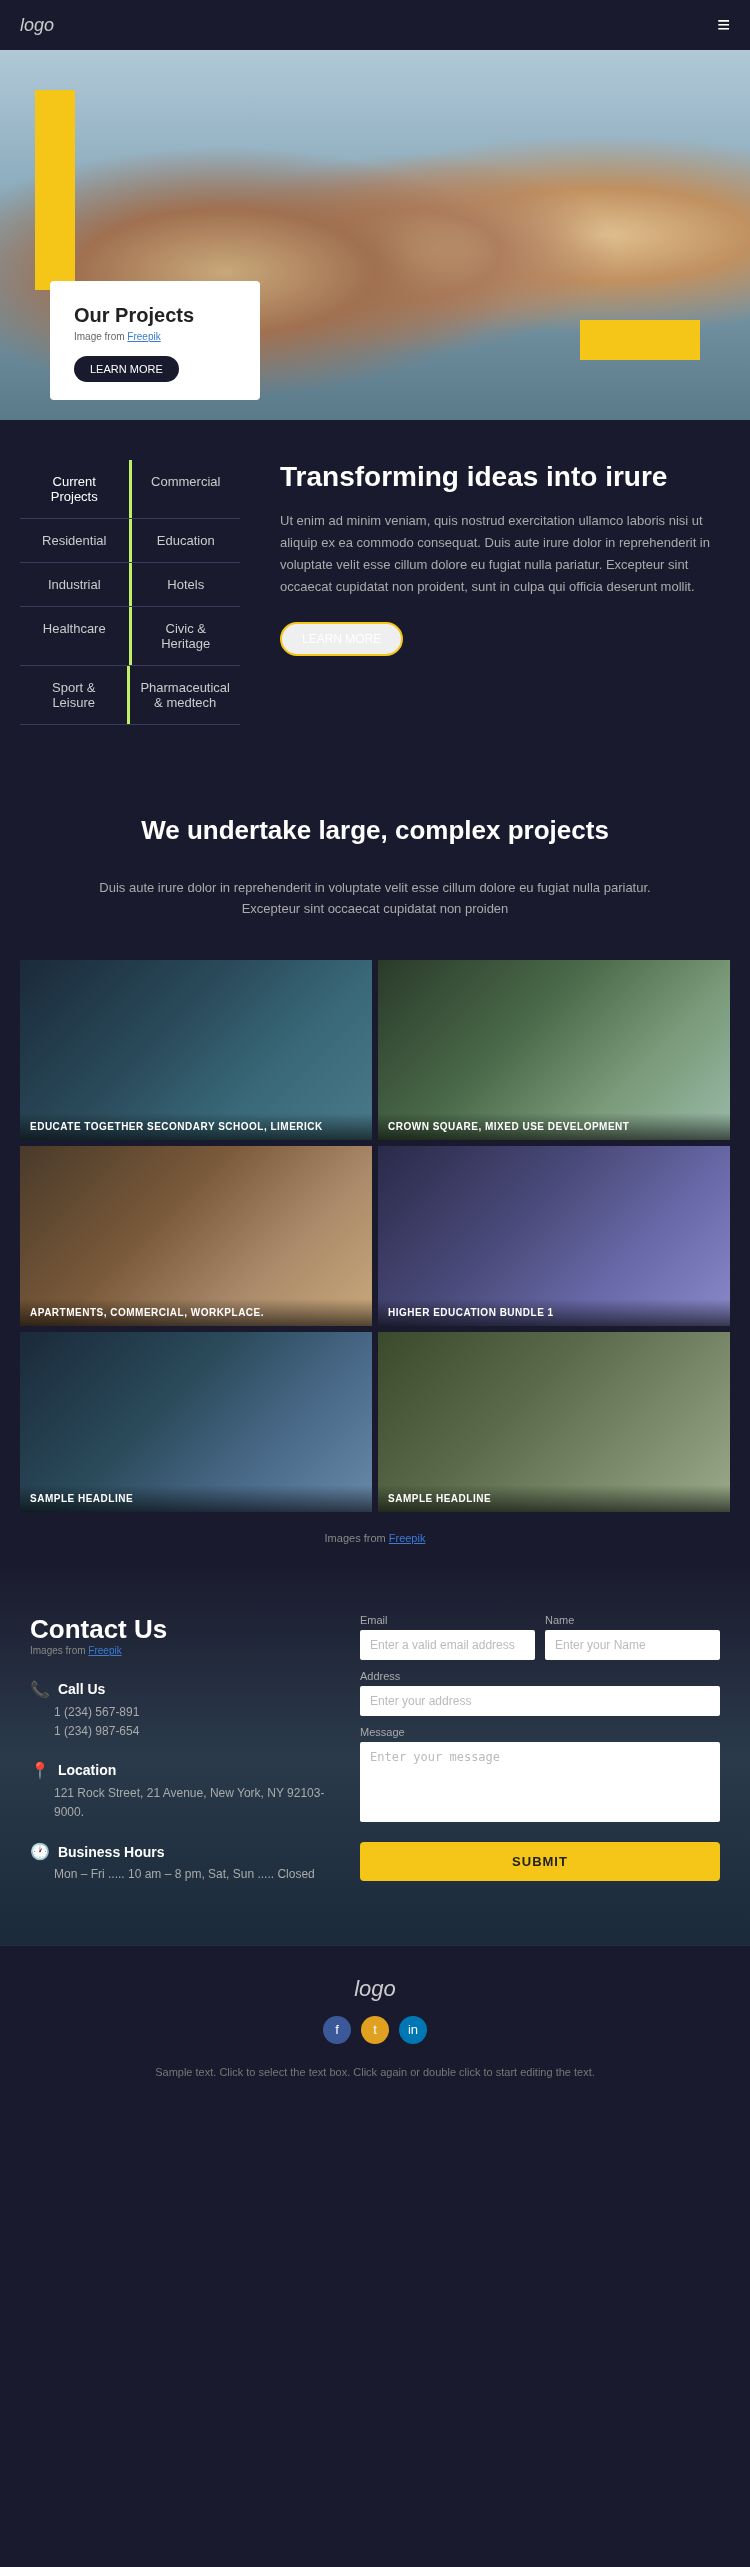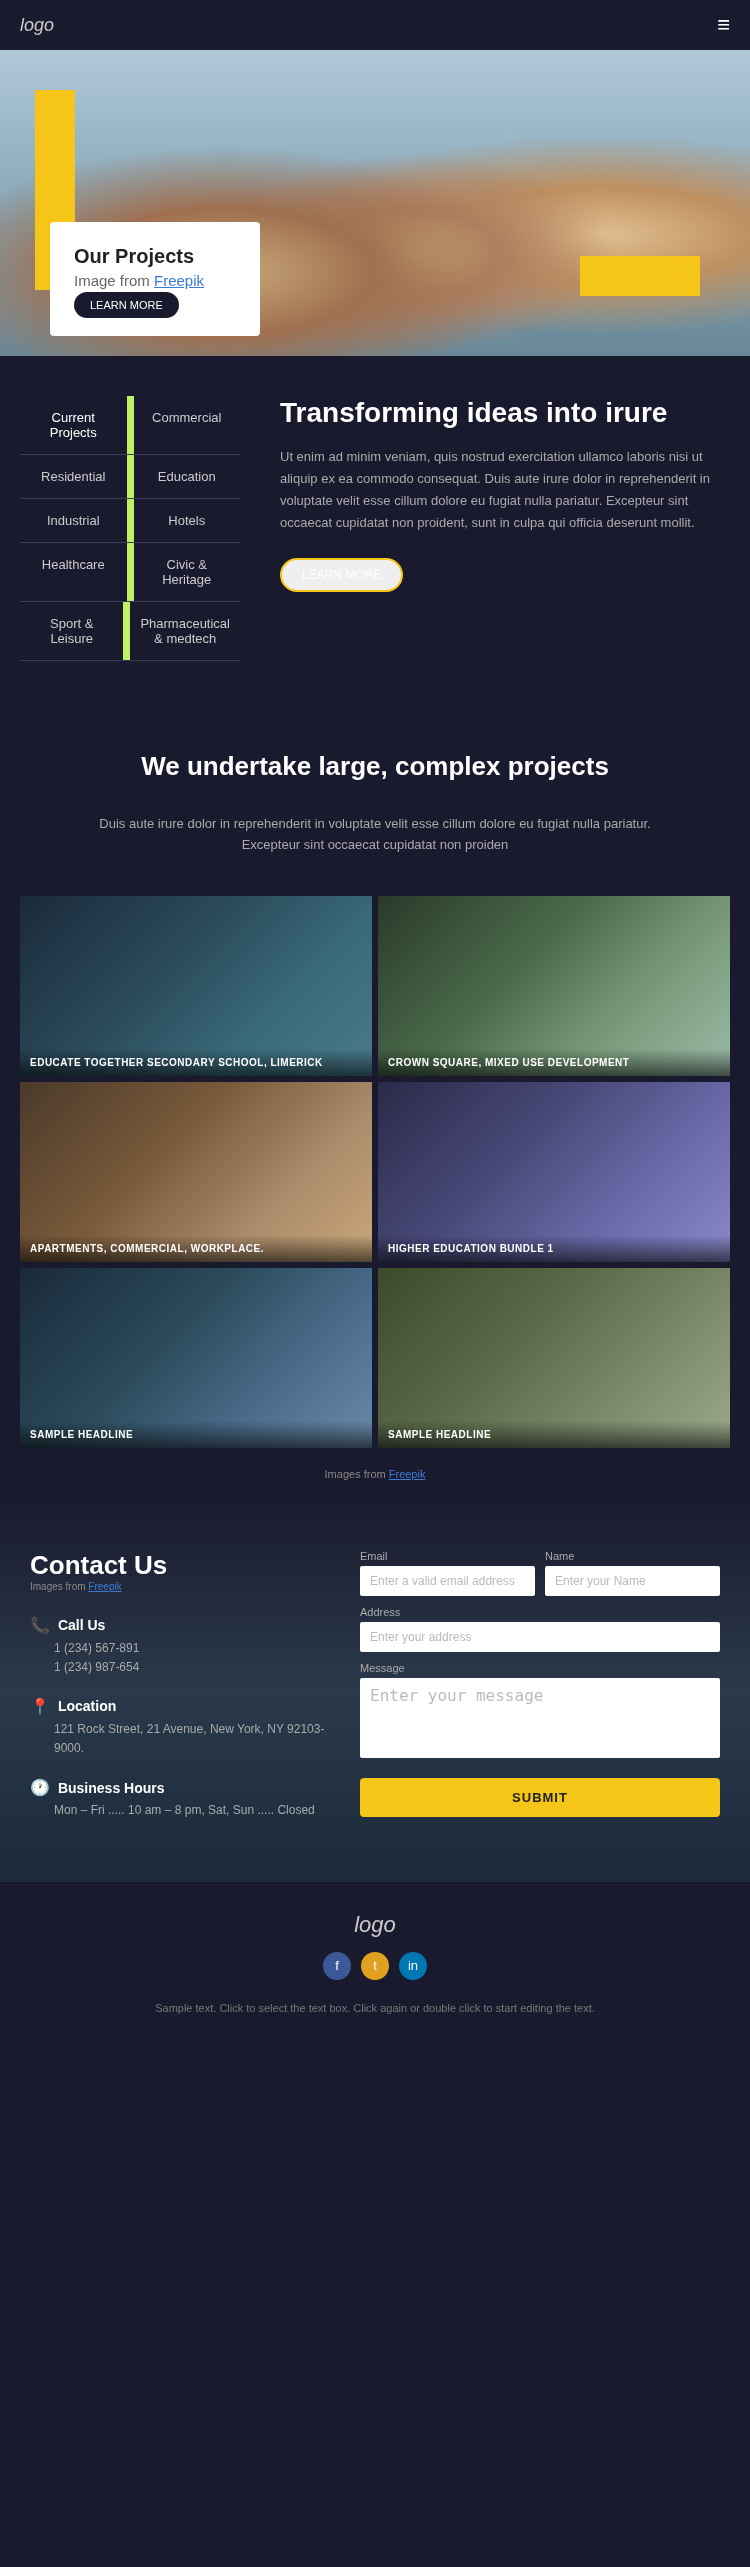--- a/index.html
+++ b/index.html
@@ -29,21 +29,21 @@
     .hamburger {
       font-size: 22px;
       color: #fff;
       cursor: pointer;
     }
 
     
     .hero {
       position: relative;
       width: 100%;
-      height: 306px;
+      height: 370px;
       background: #b91c1c;
       overflow: hidden;
     }
     .hero-image-placeholder {
       width: 100%;
       height: 370px;
       background: linear-gradient(135deg, #3a3a5e 0%, #5a6a7e 50%, #8a9aae 100%);
       display: flex;
       align-items: center;
       justify-content: center;
@@ -90,23 +90,23 @@
       border-radius: 4px;
       z-index: 10;
     }
     .project-card-title {
       font-size: 20px;
       font-weight: bold;
       margin-bottom: 4px;
       line-height: 1.2;
     }
     .project-card-subtitle {
-      font-size: 15px;
+      font-size: 10px;
       color: #666;
-      margin-bottom: 3px;
+      margin-bottom: 14px;
     }
     .project-card-subtitle a {
       color: #3a7bd5;
       text-decoration: underline;
     }
     .learn-more-btn {
       display: inline-block;
       background: #1a1a2e;
       color: #fff;
       padding: 7px 16px;
@@ -132,21 +132,21 @@
       display: flex;
       border-bottom: 1px solid #3a3a5a;
     }
     .nav-item {
       flex: 1;
       padding: 14px 10px;
       font-size: 13px;
       color: #ccc;
       text-align: center;
       cursor: pointer;
-      border-right: 7px solid #bef264;
+      border-right: 3px solid #bef264;
     }
     .nav-item:last-child {
       border-right: none;
     }
     .nav-item.active, .nav-item:hover {
       color: #fff;
     }
     .nav-row:first-child .nav-item:first-child {
       color: #fff;
     }
@@ -317,21 +317,21 @@
     }
     .form-input::placeholder {
       color: #bbb;
     }
     .form-textarea {
       width: 100%;
       padding: 8px 10px;
       background: #fff;
       border: none;
       border-radius: 2px;
-      font-size: 16px;
+      font-size: 12px;
       color: #333;
       resize: none;
       height: 80px;
       outline: none;
     }
     .form-textarea::placeholder {
       color: #bbb;
     }
     .submit-btn {
       width: 100%;

